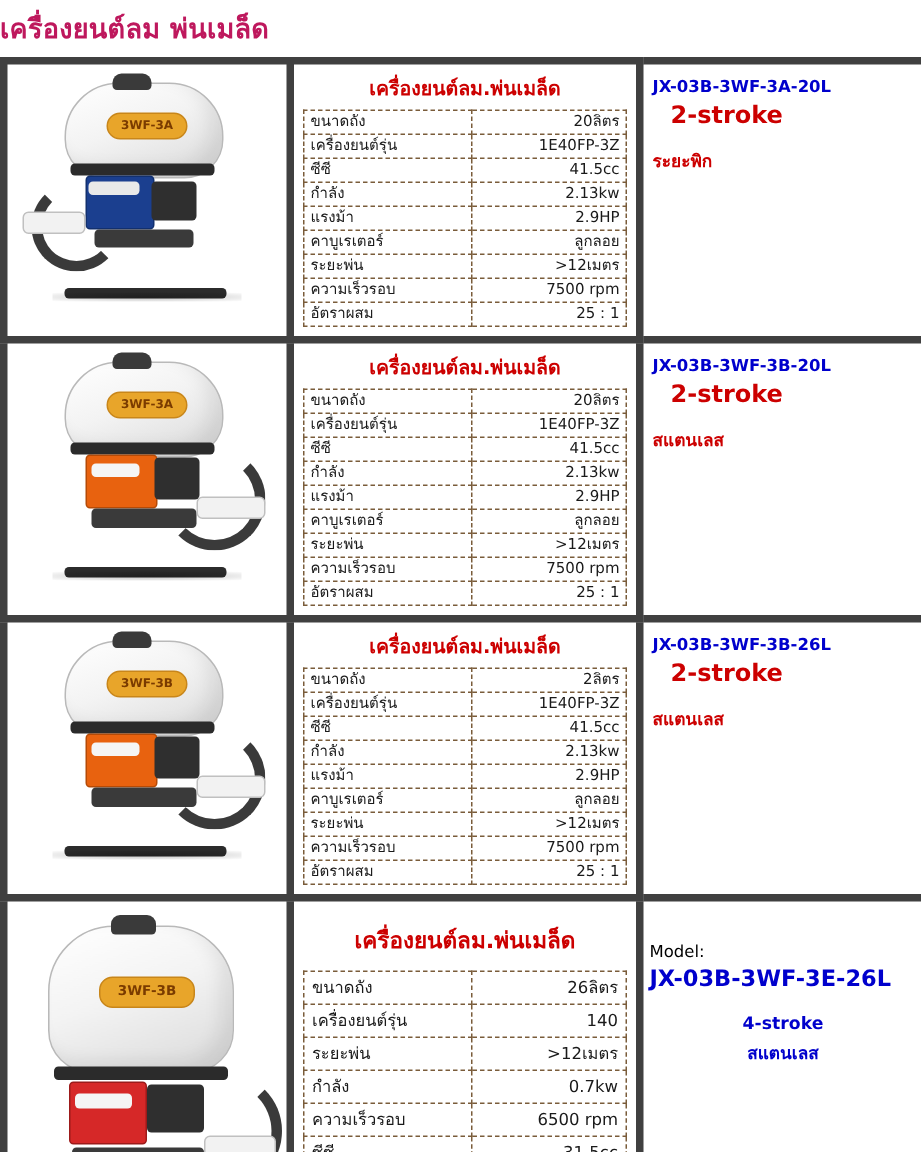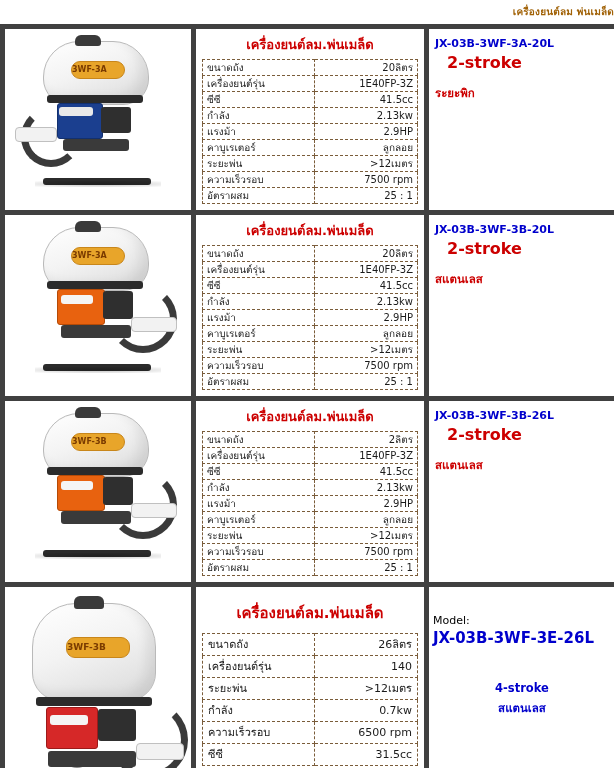--- a/index.html
+++ b/index.html
@@ -14,24 +14,24 @@
     color: #000000;
     overflow: hidden;
   }
   .page {
     width: 614px;
     height: 768px;
     position: relative;
     box-sizing: border-box;
   }
   .page-title {
-    font-size: 10px;
-    font-weight: bold;
-    color: #a16207;
-    text-align: right;
+    font-size: 18px;
+    font-weight: bold;
+    color: #be185d;
+    text-align: left;
     padding: 4px 0 5px 0;
     letter-spacing: 0.2px;
   }
   table.sheet {
     border-collapse: collapse;
     width: 600px;
     margin: 0 auto;
     table-layout: fixed;
   }
   table.sheet > tbody > tr > td {
@@ -124,21 +124,21 @@
     font-size: 15px;
     display: inline-block;
     vertical-align: baseline;
     white-space: nowrap;
   }
   .big-stroke {
     color: #0000cc;
     font-weight: bold;
     font-size: 11.5px;
     text-align: center;
-    margin-top: 34px;
+    margin-top: 14px;
   }
   .big-material {
     color: #0000cc;
     font-weight: bold;
     font-size: 11.5px;
     text-align: center;
     margin-top: 4px;
   }
 
   
@@ -169,21 +169,21 @@
     transform: translateX(-50%);
     width: 52px;
     height: 16px;
     border-radius: 9px;
     background: #e8a52a;
     border: 1px solid #c8861a;
     color: #7a3b00;
     font-size: 8px;
     font-weight: bold;
     line-height: 15px;
-    text-align: left;
+    text-align: center;
   }
   .tank-cap {
     position: absolute;
     left: 62px;
     top: 0px;
     width: 26px;
     height: 11px;
     background: #3a3a3a;
     border-radius: 6px 6px 3px 3px;
   }

